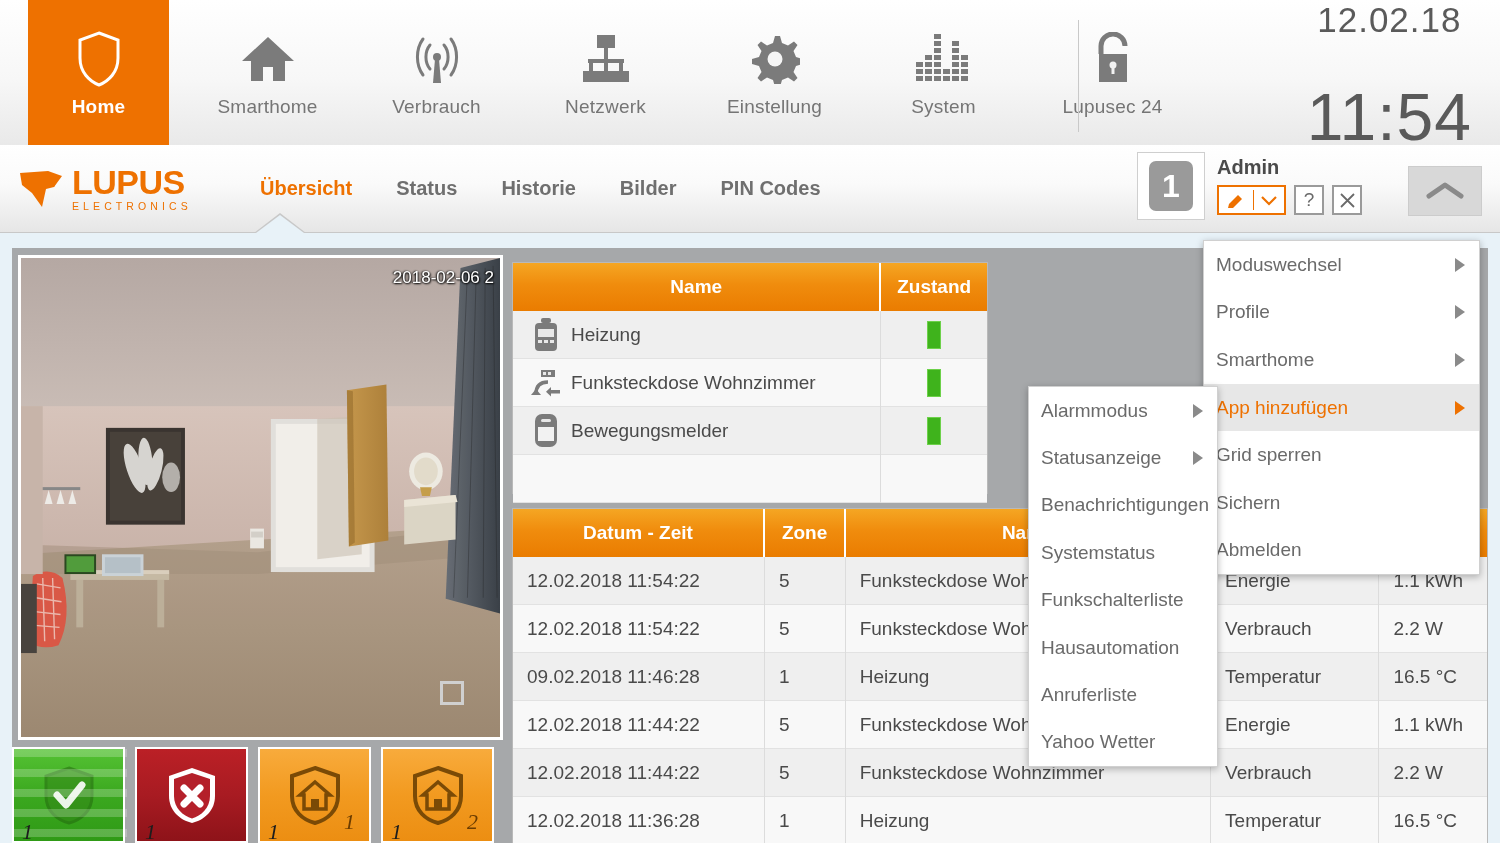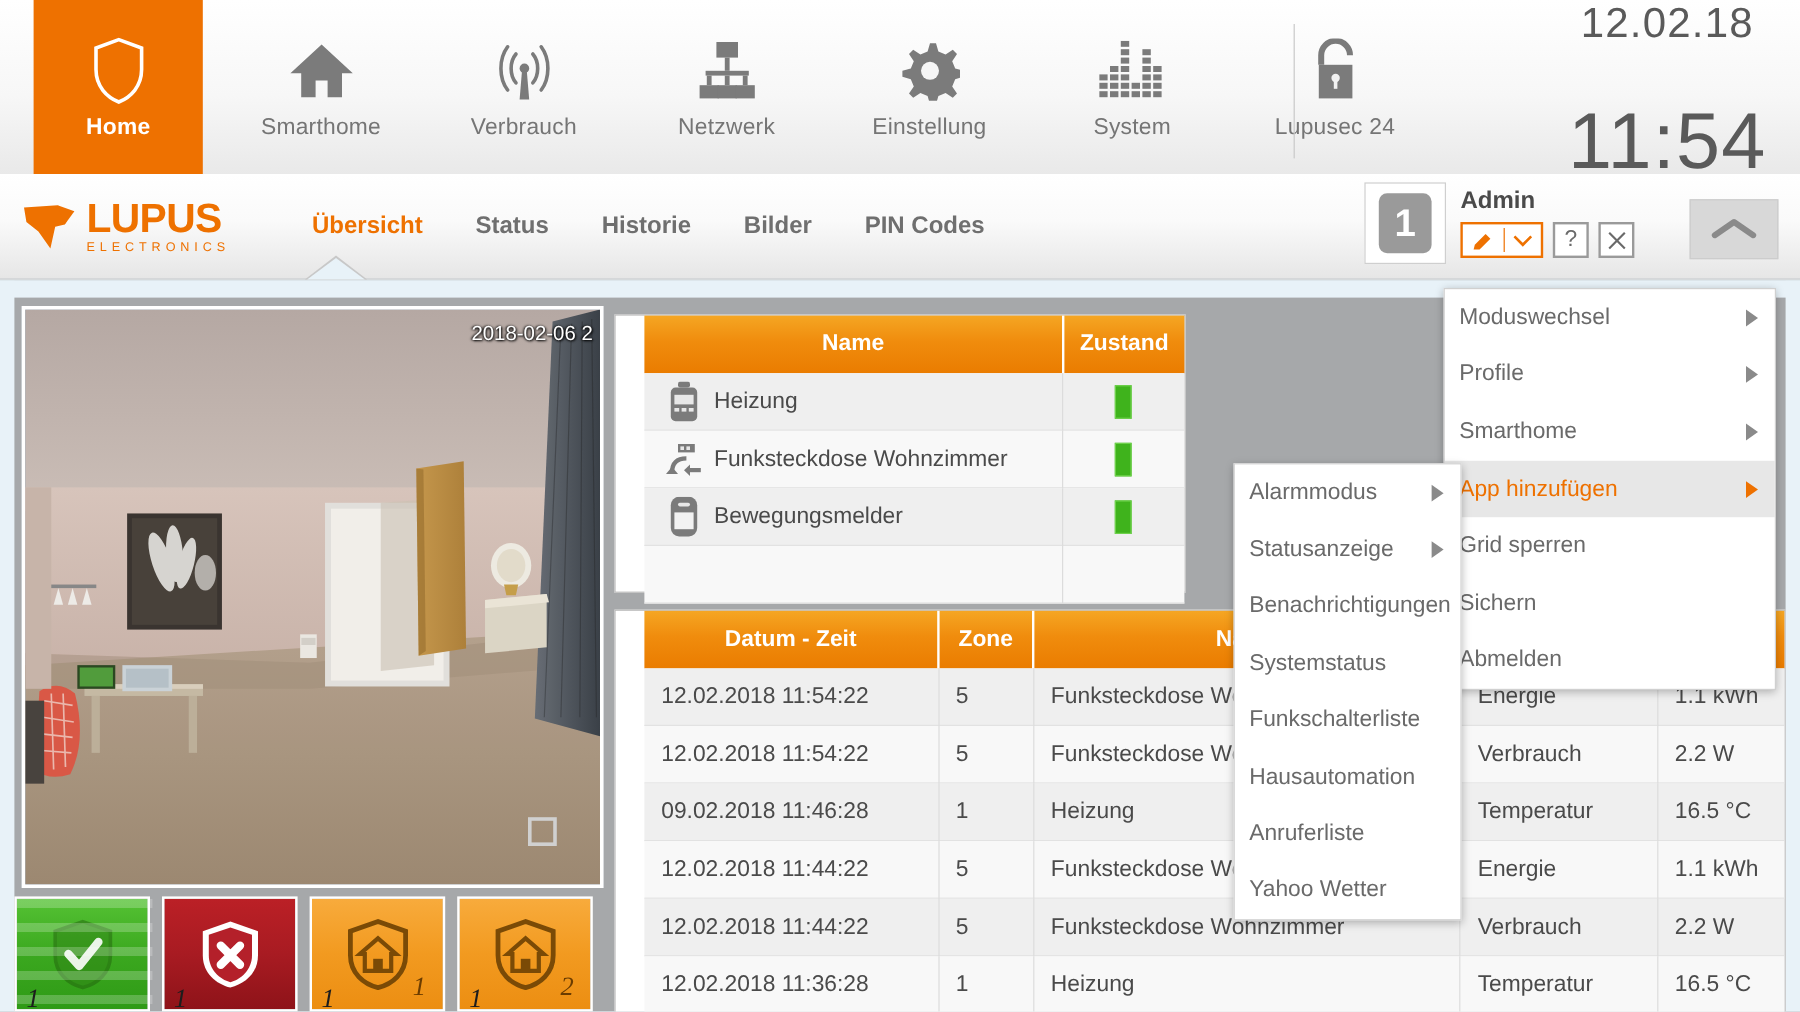--- a/index.html
+++ b/index.html
@@ -155,21 +155,20 @@
   }
   .mode-highlight {
     position:absolute; left:0; top:0; width:113px; height:96px;
     background: repeating-linear-gradient(to bottom, rgba(255,255,255,.22) 0 8px, rgba(255,255,255,0) 8px 20px);
   }
 
   
   .tbl {
     position: absolute; background: #fff; border: 1px solid #b9b9b9;
     font-size: 19px;
-    padding-left: 24px;
   }
   .tbl-head {
     display: flex; background: linear-gradient(to bottom, #f5a623 0%, #f08c0d 45%, #ea7c00 100%);
     color: #ffffff; font-weight: bold; height: 48px; align-items: center;
   }
   .th { display:flex; align-items:center; justify-content:center; height: 48px; }
   .th-sep { width: 2px; height: 48px; background: #ffffff; }
   .tr { display: flex; height: 48px; align-items: center; border-bottom: 1px solid #e2e2e2; }
   .tr:nth-child(odd) { background: #efefef; }
   .tr:nth-child(even) { background: #f8f8f8; }

